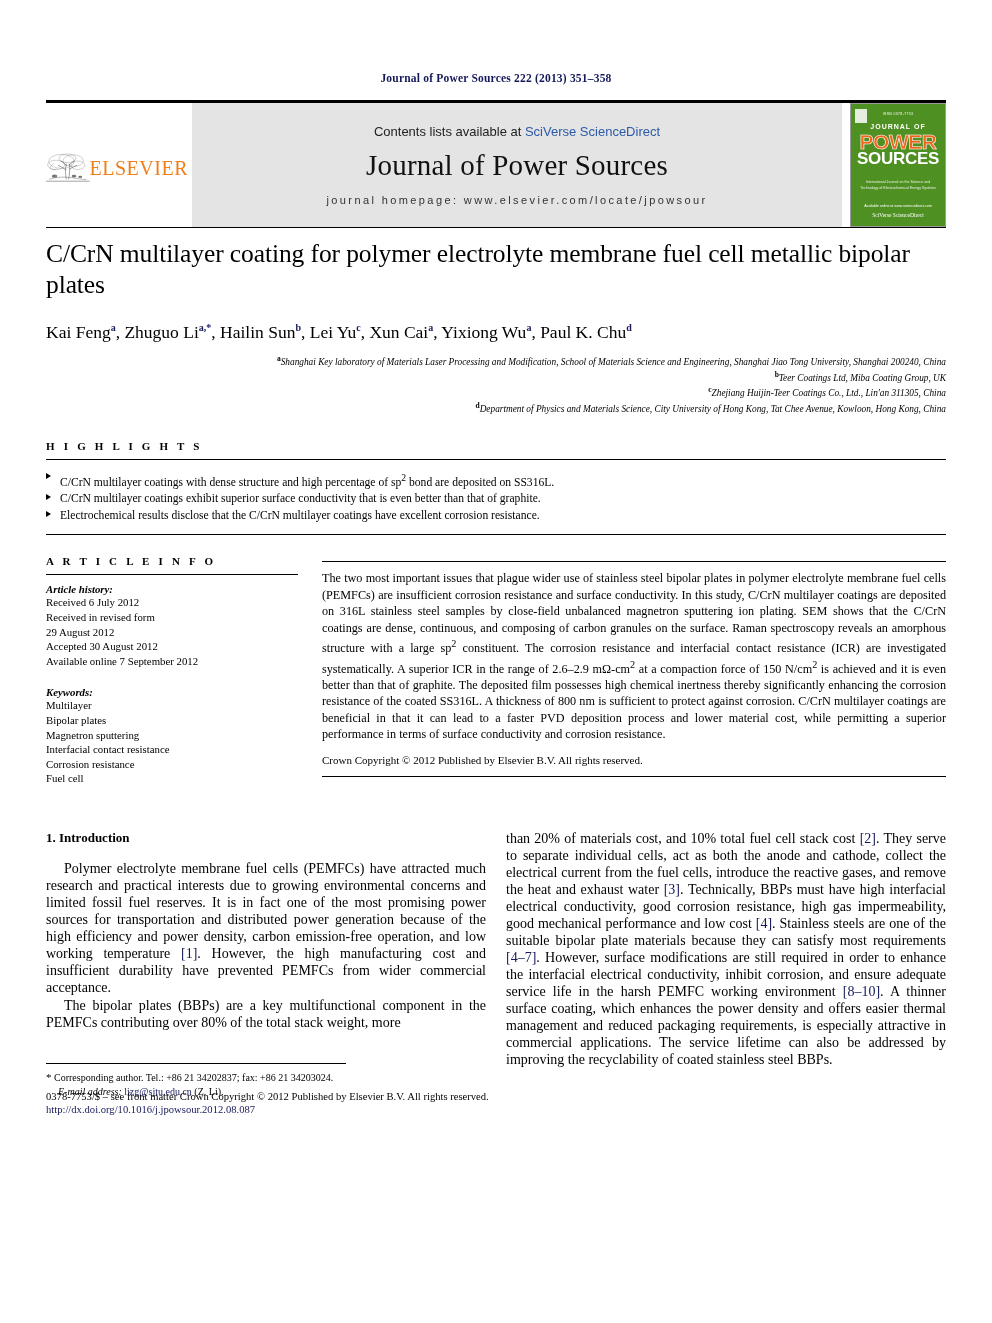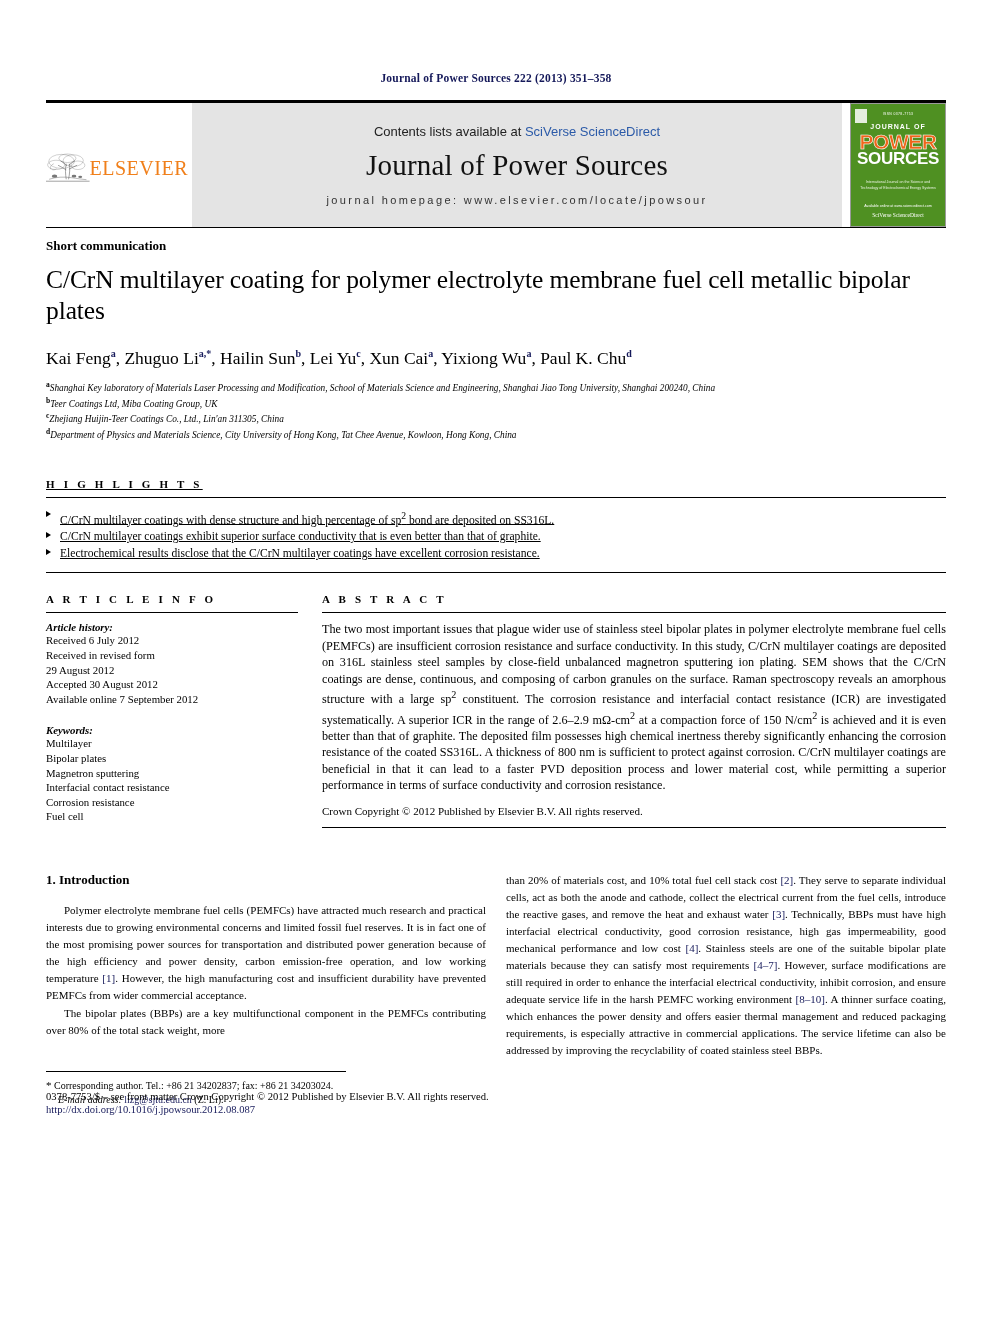--- a/index.html
+++ b/index.html
@@ -190,31 +190,32 @@
     font-size: 17.5px;
     line-height: 23px;
     margin-bottom: 9px;
   }
   .authors sup { font-size: 10px; color: #15195a; font-weight: bold; }
   .affils { margin-bottom: 4px; }
   .affil {
     font-size: 9.3px;
     font-style: italic;
     line-height: 12.6px;
+    text-align: right;
   }
   .affil sup { font-style: normal; font-weight: bold; font-size: 7.5px; }
 
   
   .section-head {
     font-size: 11px;
     font-weight: bold;
     letter-spacing: 3.2px;
     margin: 0 0 7px 0;
   }
-  .highlights { margin-top: 36px; text-decoration: underline; }
+  .highlights { margin-top: 24px; }
   .hl-rule-top { border-top: 1px solid #000; margin-bottom: 9px; }
   .hl-rule-bot { border-top: 1px solid #000; margin-top: 10px; }
   .hl-item {
     font-size: 11.6px;
     line-height: 17px;
     padding-left: 14px;
     position: relative;
   }
   .hl-item .tri {
     position: absolute;
@@ -262,21 +263,21 @@
     gap: 20px;
     margin-top: 44px;
   }
   .bcol { flex: 1 1 0; }
   .sec-title {
     font-size: 13px;
     font-weight: bold;
     margin: 0 0 14px 0;
   }
   .para {
-    font-size: 11px;
+    font-size: 14px;
     line-height: 17px;
     text-align: justify;
     text-indent: 18px;
     margin: 0 0 0 0;
   }
   .para + .para { margin-top: 1px; }
   a.cit, .cit {
     color: #15195a;
     text-decoration: none;
   }
@@ -367,21 +368,20 @@
       <div class="cover-footer">
         <div class="cover-footer-line">Available online at www.sciencedirect.com</div>
         <div class="cover-footer-brand">SciVerse ScienceDirect</div>
       </div>
     </div>
   </div>
 
   <div class="rule-thin"></div>
 
   <div class="titleblock">
-    <div class="doctype">Short communication</div>
     <h1 class="article-title">C/CrN multilayer coating for polymer electrolyte membrane fuel cell metallic bipolar plates</h1>
     <div class="authors"><span>Kai Feng<sup>a</sup></span>, <span>Zhuguo Li<sup>a,*</sup></span>, <span>Hailin Sun<sup>b</sup></span>, <span>Lei Yu<sup>c</sup></span>, <span>Xun Cai<sup>a</sup></span>, <span>Yixiong Wu<sup>a</sup></span>, <span>Paul K. Chu<sup>d</sup></span></div>
     <div class="affils">
         <div class="affil"><sup>a</sup>Shanghai Key laboratory of Materials Laser Processing and Modification, School of Materials Science and Engineering, Shanghai Jiao Tong University, Shanghai 200240, China</div>
         <div class="affil"><sup>b</sup>Teer Coatings Ltd, Miba Coating Group, UK</div>
         <div class="affil"><sup>c</sup>Zhejiang Huijin-Teer Coatings Co., Ltd., Lin'an 311305, China</div>
         <div class="affil"><sup>d</sup>Department of Physics and Materials Science, City University of Hong Kong, Tat Chee Avenue, Kowloon, Hong Kong, China</div>
       </div>
   </div>
 
@@ -414,21 +414,20 @@
           <div class="meta-line">Multilayer</div>
           <div class="meta-line">Bipolar plates</div>
           <div class="meta-line">Magnetron sputtering</div>
           <div class="meta-line">Interfacial contact resistance</div>
           <div class="meta-line">Corrosion resistance</div>
           <div class="meta-line">Fuel cell</div>
         </div>
     </div>
 
     <div class="col-abstract">
-      <div class="section-head">A B S T R A C T</div>
       <div class="col-rule"></div>
       <div class="abstract-body">The two most important issues that plague wider use of stainless steel bipolar plates in polymer electrolyte membrane fuel cells (PEMFCs) are insufficient corrosion resistance and surface conductivity. In this study, C/CrN multilayer coatings are deposited on 316L stainless steel samples by close-field unbalanced magnetron sputtering ion plating. SEM shows that the C/CrN coatings are dense, continuous, and composing of carbon granules on the surface. Raman spectroscopy reveals an amorphous structure with a large sp<sup>2</sup> constituent. The corrosion resistance and interfacial contact resistance (ICR) are investigated systematically. A superior ICR in the range of 2.6–2.9 mΩ-cm<sup>2</sup> at a compaction force of 150 N/cm<sup>2</sup> is achieved and it is even better than that of graphite. The deposited film possesses high chemical inertness thereby significantly enhancing the corrosion resistance of the coated SS316L. A thickness of 800 nm is sufficient to protect against corrosion. C/CrN multilayer coatings are beneficial in that it can lead to a faster PVD deposition process and lower material cost, while permitting a superior performance in terms of surface conductivity and corrosion resistance.</div>
       <div class="abstract-copyright">Crown Copyright © 2012 Published by Elsevier B.V. All rights reserved.</div>
       <div class="abstract-rule-bot"></div>
     </div>
   </div>
 
   <div class="body-cols">
     <div class="bcol">
       <div class="sec-title">

